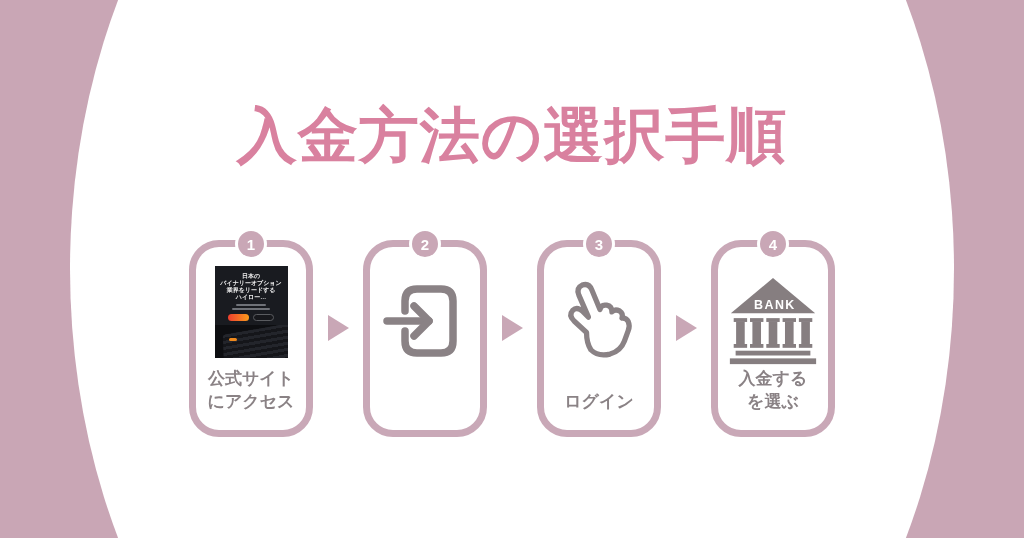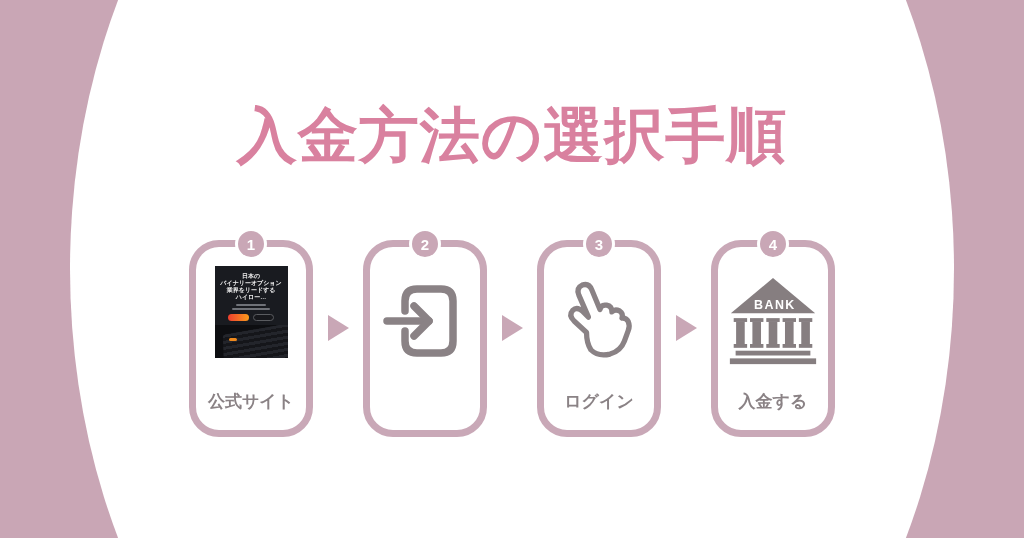--- a/index.html
+++ b/index.html
@@ -170,20 +170,21 @@
           <i class="cap-b"></i>
       </div>
       <div class="shot-buttons">
         <span class="btn-orange"></span>
         <span class="btn-outline"></span>
       </div>
       <div class="shot-device"></div>
     </div>
     <div class="label">
       <span>公式サイト</span>
+      <span>にアクセス</span>
     </div>
   </div>
 
   <div class="arrow-cell">
     <div class="tri"></div>
   </div>
 
   <div class="card">
     <div class="badge">
       <span>2</span>
@@ -248,16 +249,17 @@
           <rect x="75" y="45" width="14" height="4"></rect>
             <rect x="77.5" y="49" width="9" height="23"></rect>
             <rect x="75" y="72" width="14" height="4"></rect>
           <rect x="9" y="79" width="78" height="5"></rect>
           <rect x="3" y="87" width="90" height="6"></rect>
         </g>
       </svg>
     </div>
     <div class="label">
       <span>入金する</span>
+      <span>を選ぶ</span>
     </div>
   </div>
 
 </div>
 
 </body></html>

